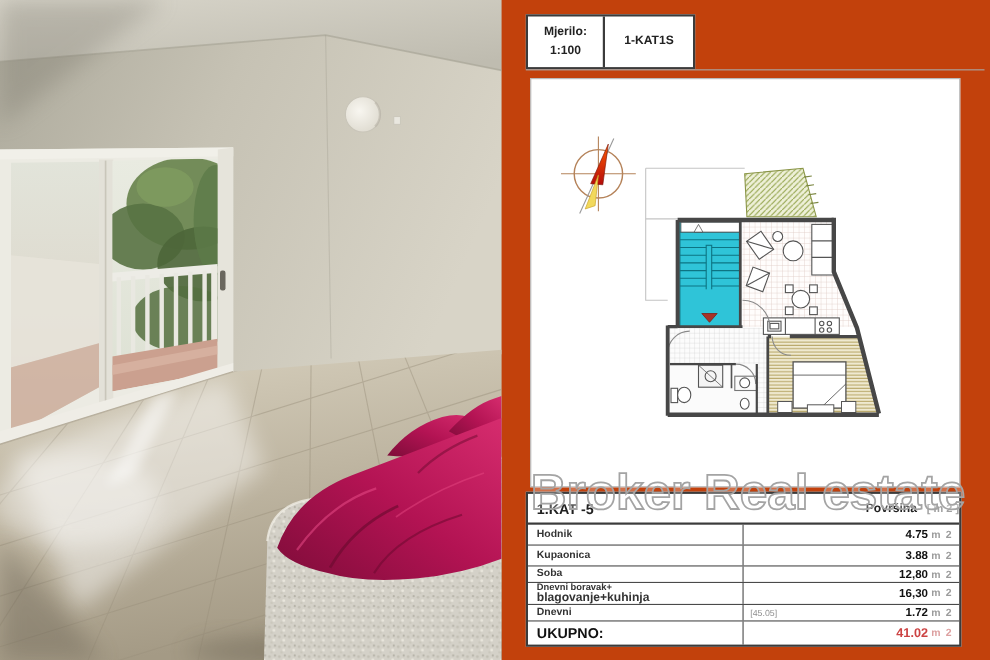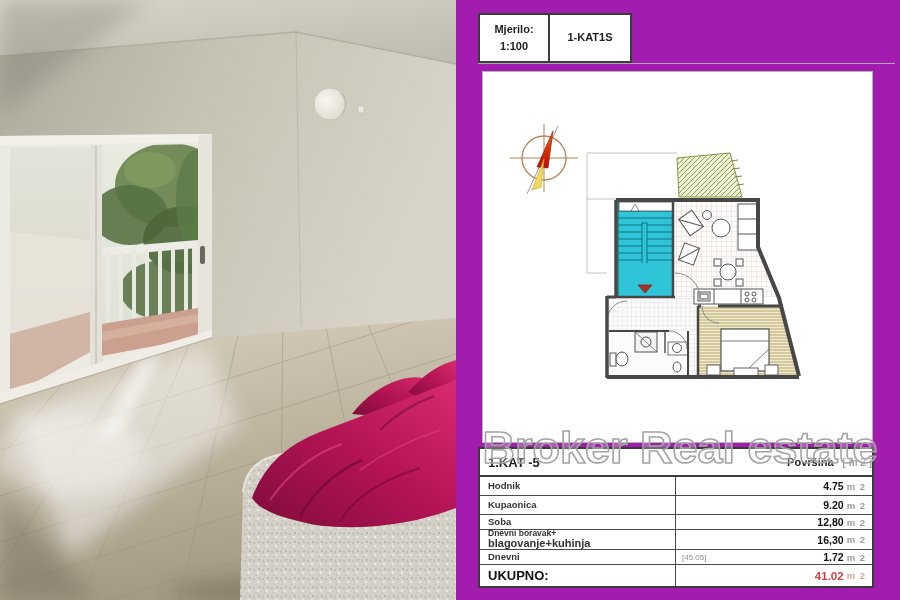--- a/index.html
+++ b/index.html
@@ -1,16 +1,16 @@
 <!DOCTYPE html>
 <html><head>
 <meta charset="utf-8">
 <style>
   html,body{margin:0;padding:0;background:#ffffff;}
-  .stage{position:relative;width:900px;height:600px;background:#a21caf;overflow:hidden;
+  .stage{position:relative;width:900px;height:600px;background:#c2410c;overflow:hidden;
          font-family:"Liberation Sans",sans-serif;}
   svg{display:block;}
   .photo{position:absolute;left:0;top:0;}
   
   .tblock{position:absolute;left:478px;top:13px;width:154px;height:50px;border:2px solid #3b3b3b;
           box-sizing:border-box;display:flex;background:#fff;}
   .tblock .c1{width:68px;border-right:2px solid #3b3b3b;display:flex;flex-direction:column;
               justify-content:center;align-items:center;}
   .tblock .c2{flex:1;display:flex;flex-direction:row;justify-content:center;align-items:center;}
   .tblock span{font-size:11px;font-weight:bold;color:#222;line-height:1.55;}
@@ -382,21 +382,21 @@
         <span class="unit">m 2</span>
       </div>
     </div>
 
     <div class="trow" style="height:19px">
       <div class="tlabel">
           <span>Kupaonica</span>
         </div>
       <div class="tval">
         <span class="note"></span>
-        <span class="num">9.20</span>
+        <span class="num">3.88</span>
         <span class="unit">m 2</span>
       </div>
     </div>
 
     <div class="trow" style="height:15px">
       <div class="tlabel">
           <span>Soba</span>
         </div>
       <div class="tval">
         <span class="note"></span>

